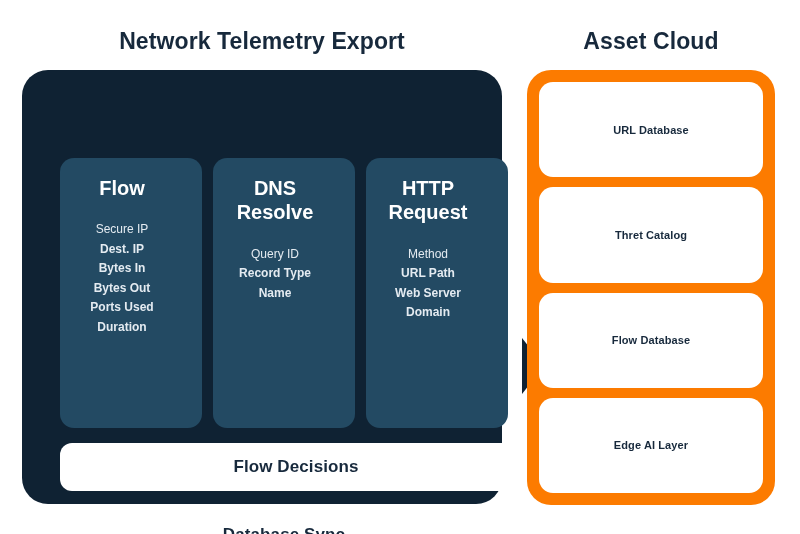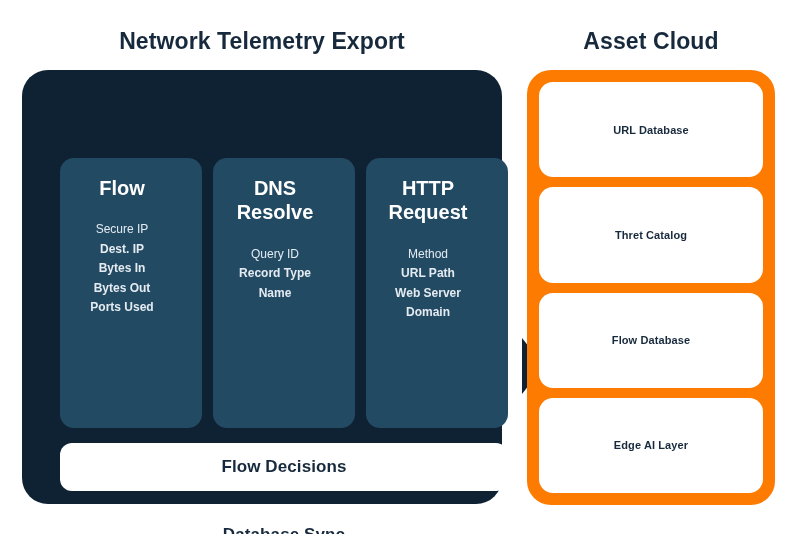--- a/index.html
+++ b/index.html
@@ -108,21 +108,21 @@
     display: flex;
     align-items: center;
     justify-content: center;
   }
   .white-bar-label {
     color: #17293c;
     font-size: 17px;
     font-weight: 700;
     letter-spacing: 0.1px;
   }
-  #bar-flow-decisions { top: 373px; }
+  #bar-flow-decisions { top: 373px; padding-left: 12px; }
   #bar-database-sync  { top: 441px; }
 
   
   #asset-panel {
     position: absolute;
     left: 527px;
     top: 70px;
     width: 248px;
     height: 435px;
     background: #fc7b00;
@@ -165,20 +165,21 @@
     <div id="telemetry-cards">
 
       <div class="telemetry-card">
         <div class="card-title">Flow</div>
         <div class="card-fields">
           <span class="card-field">Secure IP</span>
           <span class="card-field">Dest. IP</span>
           <span class="card-field">Bytes In</span>
           <span class="card-field">Bytes Out</span>
           <span class="card-field">Ports Used</span>
+          <span class="card-field">Duration</span>
         </div>
       </div>
 
       <div class="telemetry-card">
         <div class="card-title">DNS
 Resolve</div>
         <div class="card-fields">
           <span class="card-field">Query ID</span>
           <span class="card-field">Record Type</span>
           <span class="card-field">Name</span>

